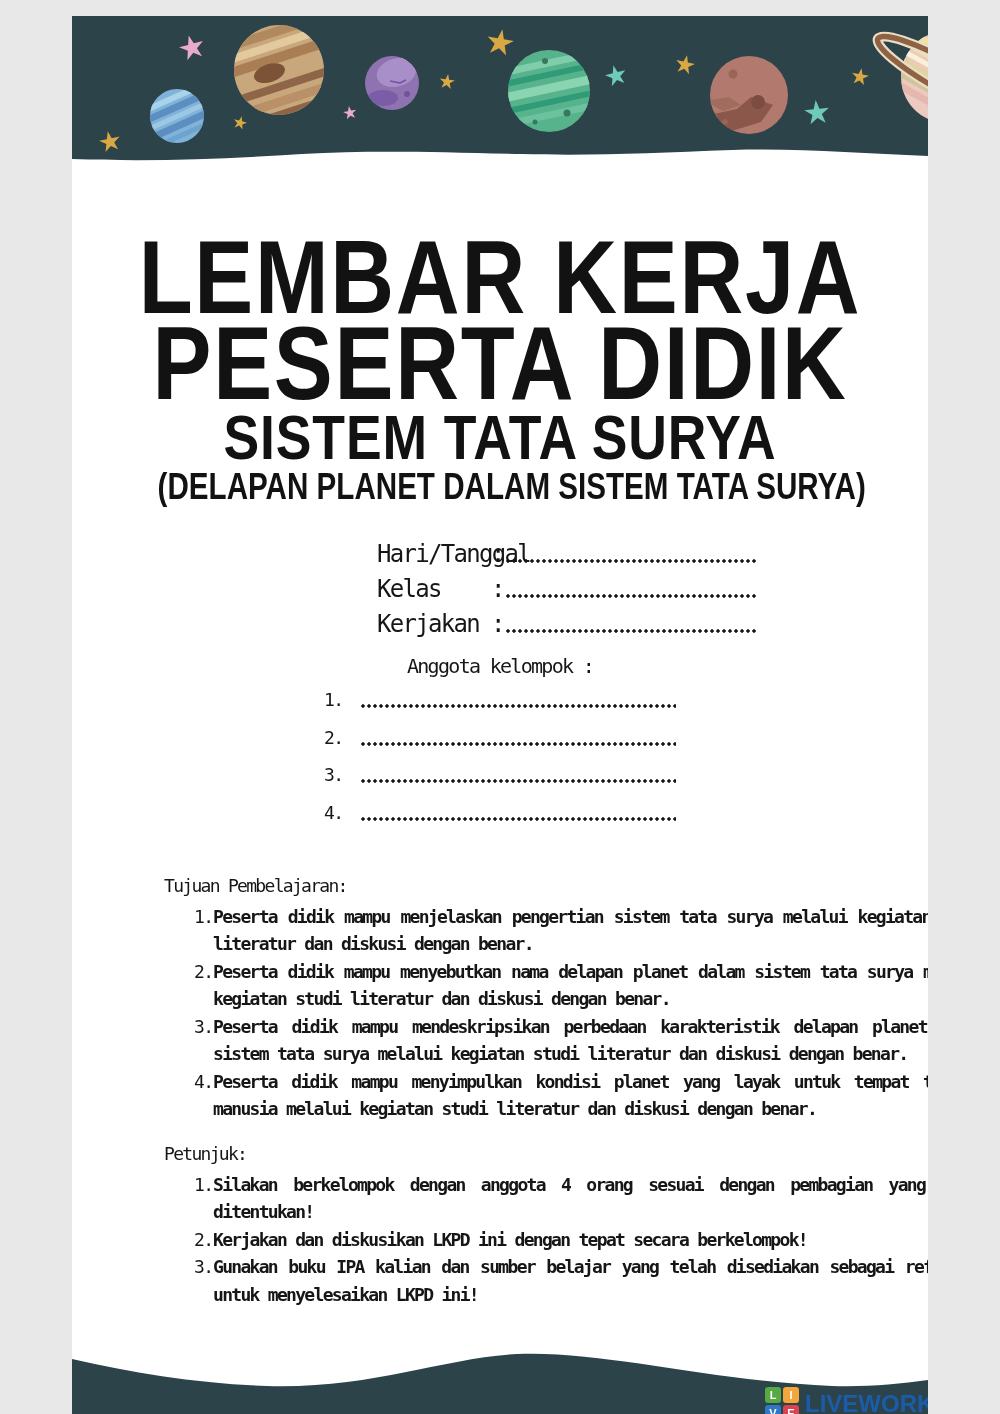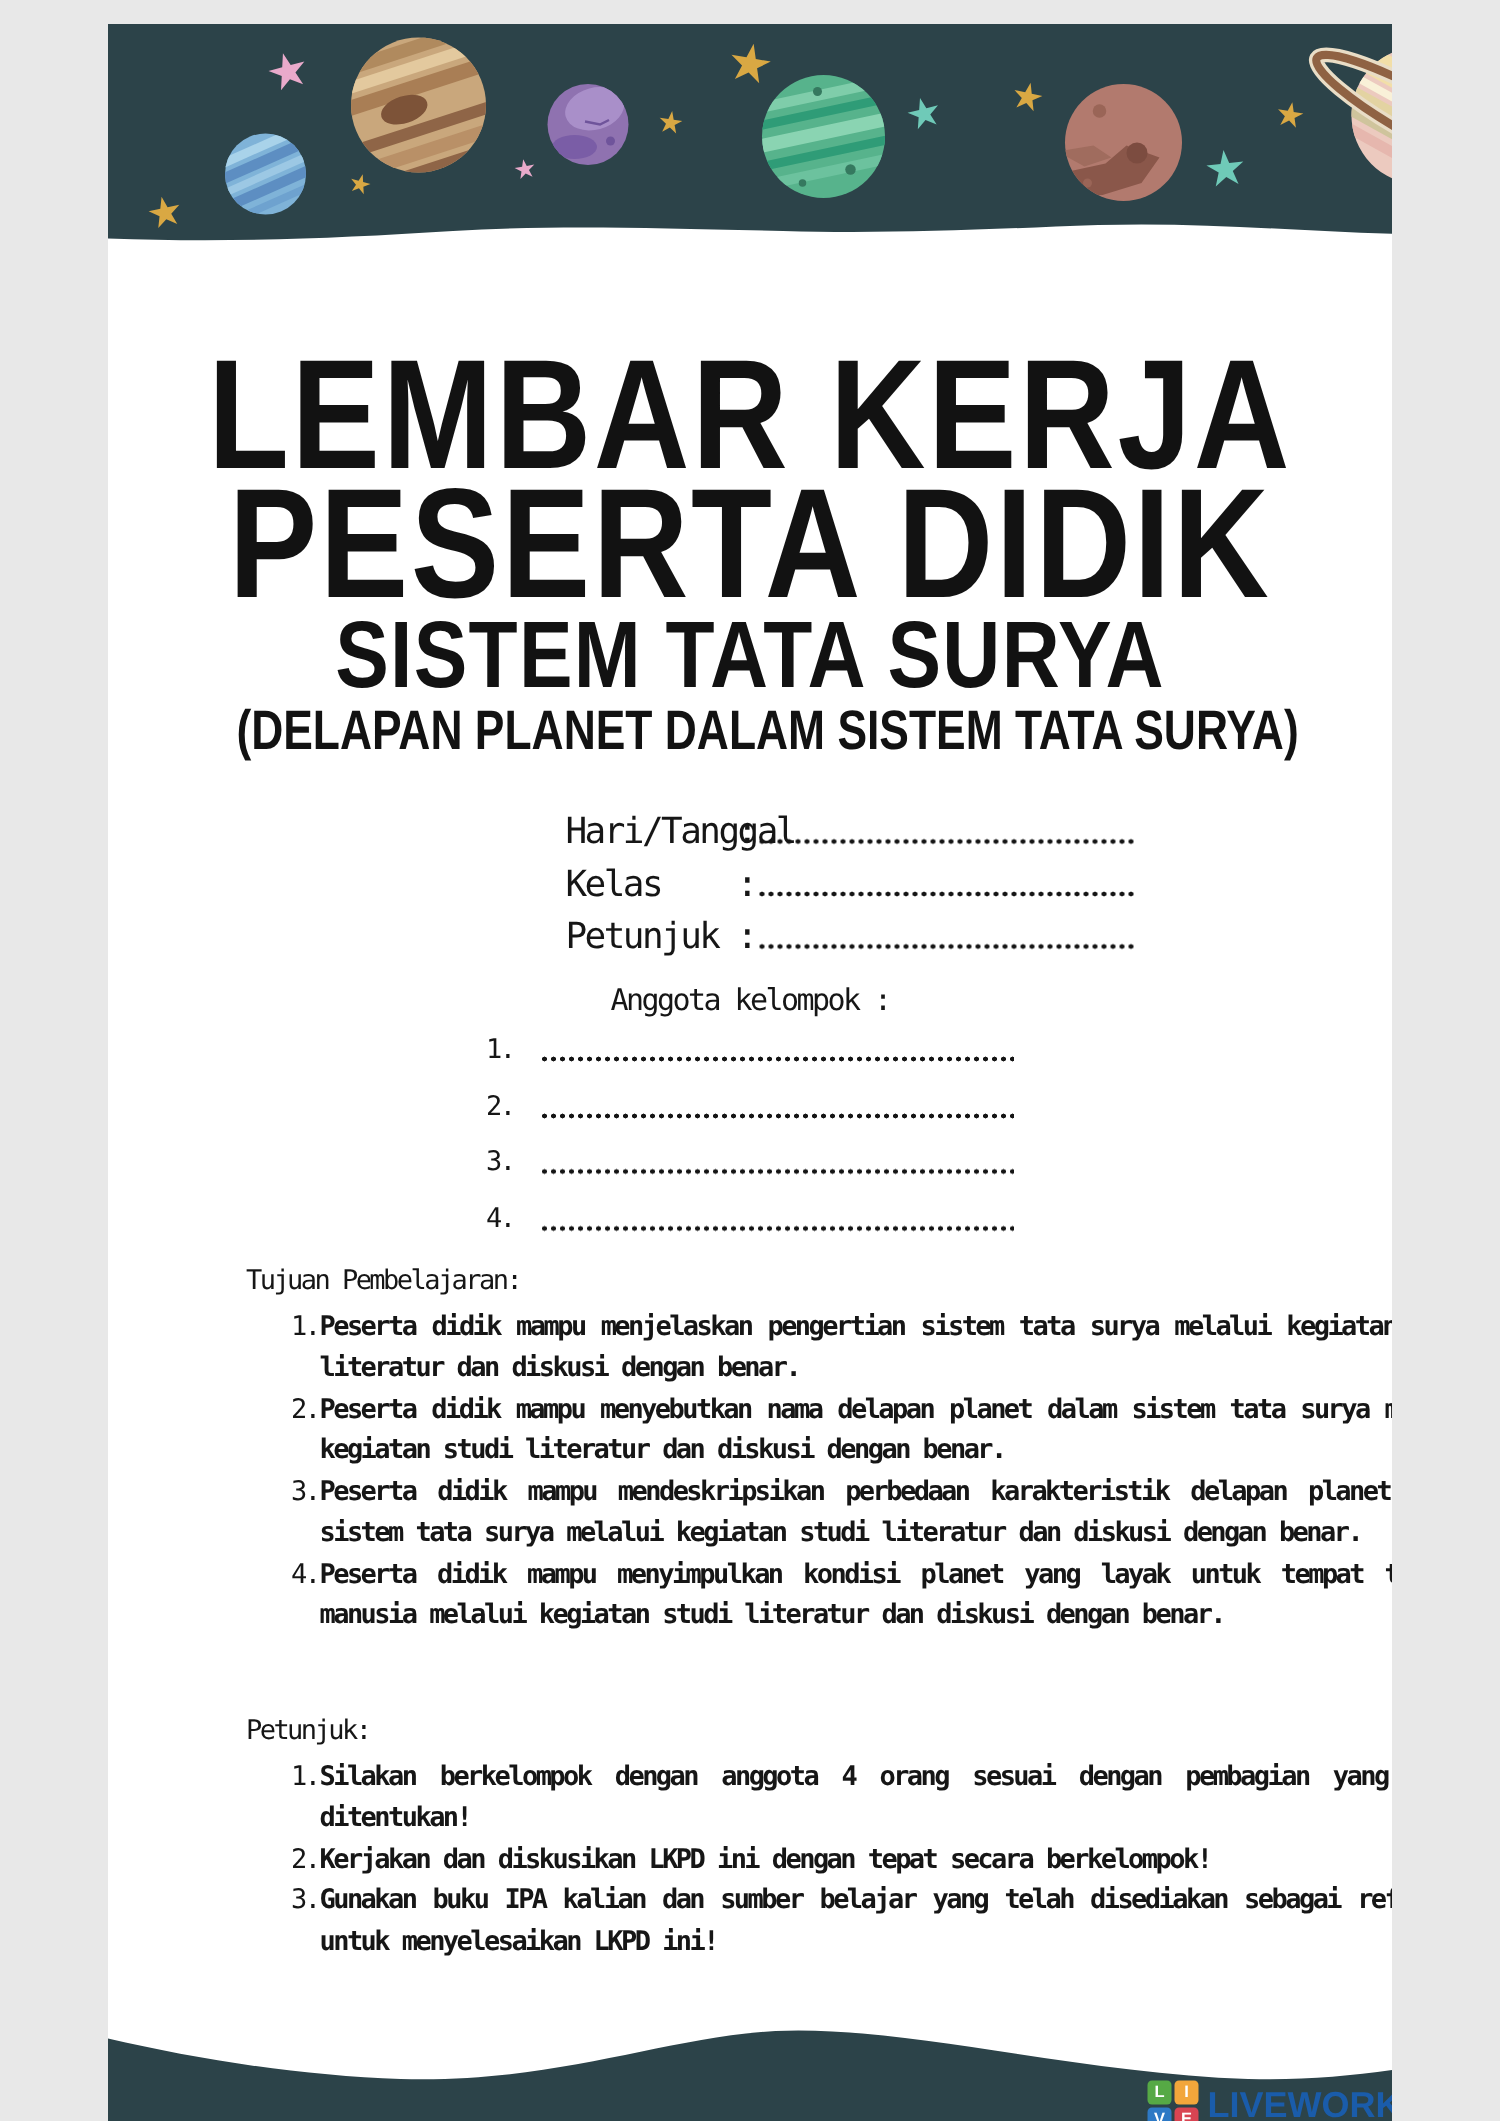--- a/index.html
+++ b/index.html
@@ -32,21 +32,21 @@
   .f-line{flex:1;align-self:flex-start;height:20px;}
 
   .members-block{position:absolute;top:637px;left:0;width:100%;}
   .members-heading{text-align:center;font-size:20px;letter-spacing:-1.7px;line-height:26px;}
   .member-rows{width:352px;margin:9px auto 0;}
   .member-row{display:flex;height:26px;margin-bottom:11.5px;font-size:18px;letter-spacing:-1.7px;line-height:24px;}
   .m-num{flex:0 0 24px;}
   .m-line{flex:1;margin-left:12px;align-self:flex-start;height:20px;}
 
   .section{position:absolute;left:92px;width:823px;font-size:18px;letter-spacing:-1.7px;line-height:27.5px;}
-  #objectives{top:824px;}
+  #objectives{top:856px;}
   #instructions{top:1124px;}
   .sec-heading{margin:0 0 3px 0;}
   .sec-item{display:flex;margin-left:30px;}
   .item-num{flex:0 0 19px;white-space:nowrap;}
   .item-text{flex:1;text-align:justify;text-align-last:left;font-weight:bold;}
 
   .logo{position:absolute;left:693px;top:1371px;display:flex;align-items:center;}
   .logo-grid{display:grid;grid-template-columns:16px 16px;grid-template-rows:16px 16px;gap:2px;}
   .logo-sq{
     border-radius:3px;color:#fff;display:flex;align-items:center;justify-content:center;
@@ -194,21 +194,21 @@
       <span class="f-label">Hari/Tanggal</span>
       <span class="f-colon">:</span>
       <span class="f-line dotline"></span>
     </div>
     <div class="form-row">
       <span class="f-label">Kelas</span>
       <span class="f-colon">:</span>
       <span class="f-line dotline"></span>
     </div>
     <div class="form-row">
-      <span class="f-label">Petunjuk</span>
+      <span class="f-label">Kerjakan</span>
       <span class="f-colon">:</span>
       <span class="f-line dotline"></span>
     </div>
   </div>
 
   <div class="members-block">
     <div class="members-heading">Anggota kelompok :</div>
     <div class="member-rows">
       <div class="member-row">
         <span class="m-num">1.</span>

